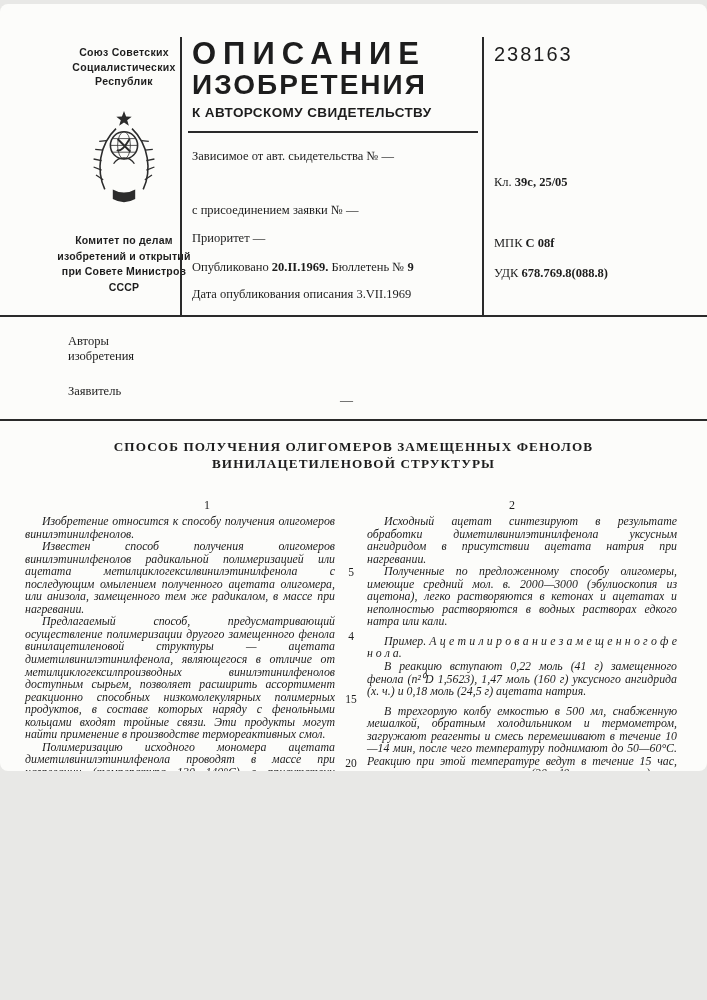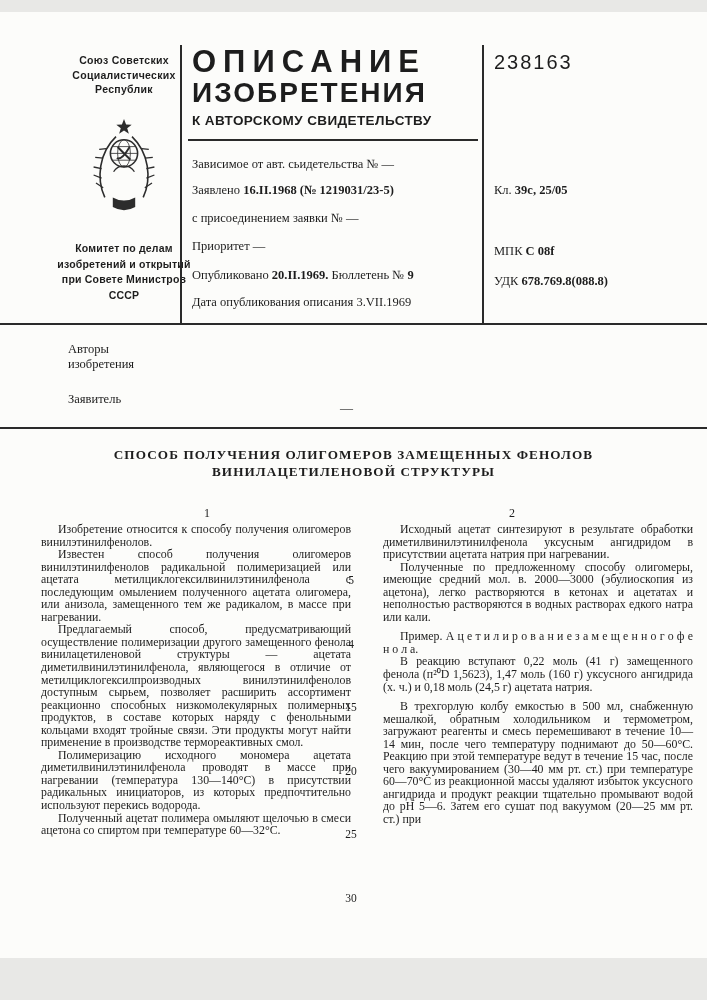--- a/index.html
+++ b/index.html
@@ -1,19 +1,20 @@
 <!DOCTYPE html>
 <html><head>
 <meta charset="utf-8">
 <style>
   html,body{margin:0;padding:0;background:#e8e8e6;}
   .page{
-    position:relative;width:707px;height:946px;margin:12px auto;
+    position:relative;width:707px;height:767px;margin:4px auto;
     background:#fcfcfa;color:#1d1d1d;overflow:hidden;
     font-family:"Liberation Serif", serif;
+    border-radius:8px;
   }
   
   .masthead{position:absolute;top:33px;left:0;width:707px;height:278px;}
   .mh-left{position:absolute;left:40px;top:0;width:168px;height:100%;text-align:center;
            font-family:"Liberation Sans", sans-serif;font-weight:bold;}
   .union{position:absolute;top:8px;left:0;width:100%;font-size:10.5px;line-height:14.5px;letter-spacing:.3px;}
   .emblem{position:absolute;top:70px;left:44px;width:80px;height:104px;}
   .committee{position:absolute;top:196px;left:0;width:100%;font-size:10.5px;line-height:15.5px;letter-spacing:.2px;}
   .vrule{position:absolute;top:0;width:2px;height:100%;background:#2a2a2a;}
   .vrule.v1{left:180px;}
@@ -38,21 +39,21 @@
   .cr-names{position:absolute;left:163px;top:27px;width:470px;font-weight:bold;font-size:13px;}
   .cr-lab2{position:absolute;left:68px;top:67px;font-size:12.5px;}
   .cr-dash{position:absolute;left:340px;top:75px;font-size:13px;}
   
   .doc-title{position:absolute;top:434px;left:0;width:707px;text-align:center;
              font-weight:bold;font-size:13.2px;line-height:17px;letter-spacing:1.1px;}
   
   .body-sec{position:absolute;top:494px;left:25px;width:652px;height:480px;}
   .colnum{position:absolute;top:0;width:30px;text-align:center;font-size:12px;}
   .cn1{left:167px;} .cn2{left:472px;}
-  .cols{position:absolute;top:17px;left:16px;width:652px;display:flex;gap:32px;}
+  .cols{position:absolute;top:17px;left:0;width:652px;display:flex;gap:32px;font-style:italic;}
   .col{width:310px;text-align:justify;font-size:11.85px;line-height:12.55px;
        -webkit-hyphens:none;hyphens:none;}
   .col p{margin:0;text-indent:17px;}
   .col p.gap{margin-top:7px;}
   .gut-num{position:absolute;left:314px;width:24px;text-align:center;font-size:11.5px;}
 </style>
 </head>
 <body>
 
 <div class="page">
@@ -95,25 +96,20 @@
 
     <div class="mh-mid">
       <div class="big1">ОПИСАНИЕ</div>
       <div class="big2">ИЗОБРЕТЕНИЯ</div>
       <div class="sub">К АВТОРСКОМУ СВИДЕТЕЛЬСТВУ</div>
       <div class="mh-rule"></div>
 
       <div class="fld f1">
         <span>Зависимое от авт. сьидетельства №</span>
         <span>—</span>
-      </div>
-      <div class="fld f2">
-        <span>Заявлено</span>
-        <span class="b">16.II.1968</span>
-        <span class="b">(№ 1219031/23-5)</span>
       </div>
       <div class="fld f3">
         <span>с присоединением заявки №</span>
         <span>—</span>
       </div>
       <div class="fld f4">
         <span>Приоритет</span>
         <span>—</span>
       </div>
       <div class="fld f5">

